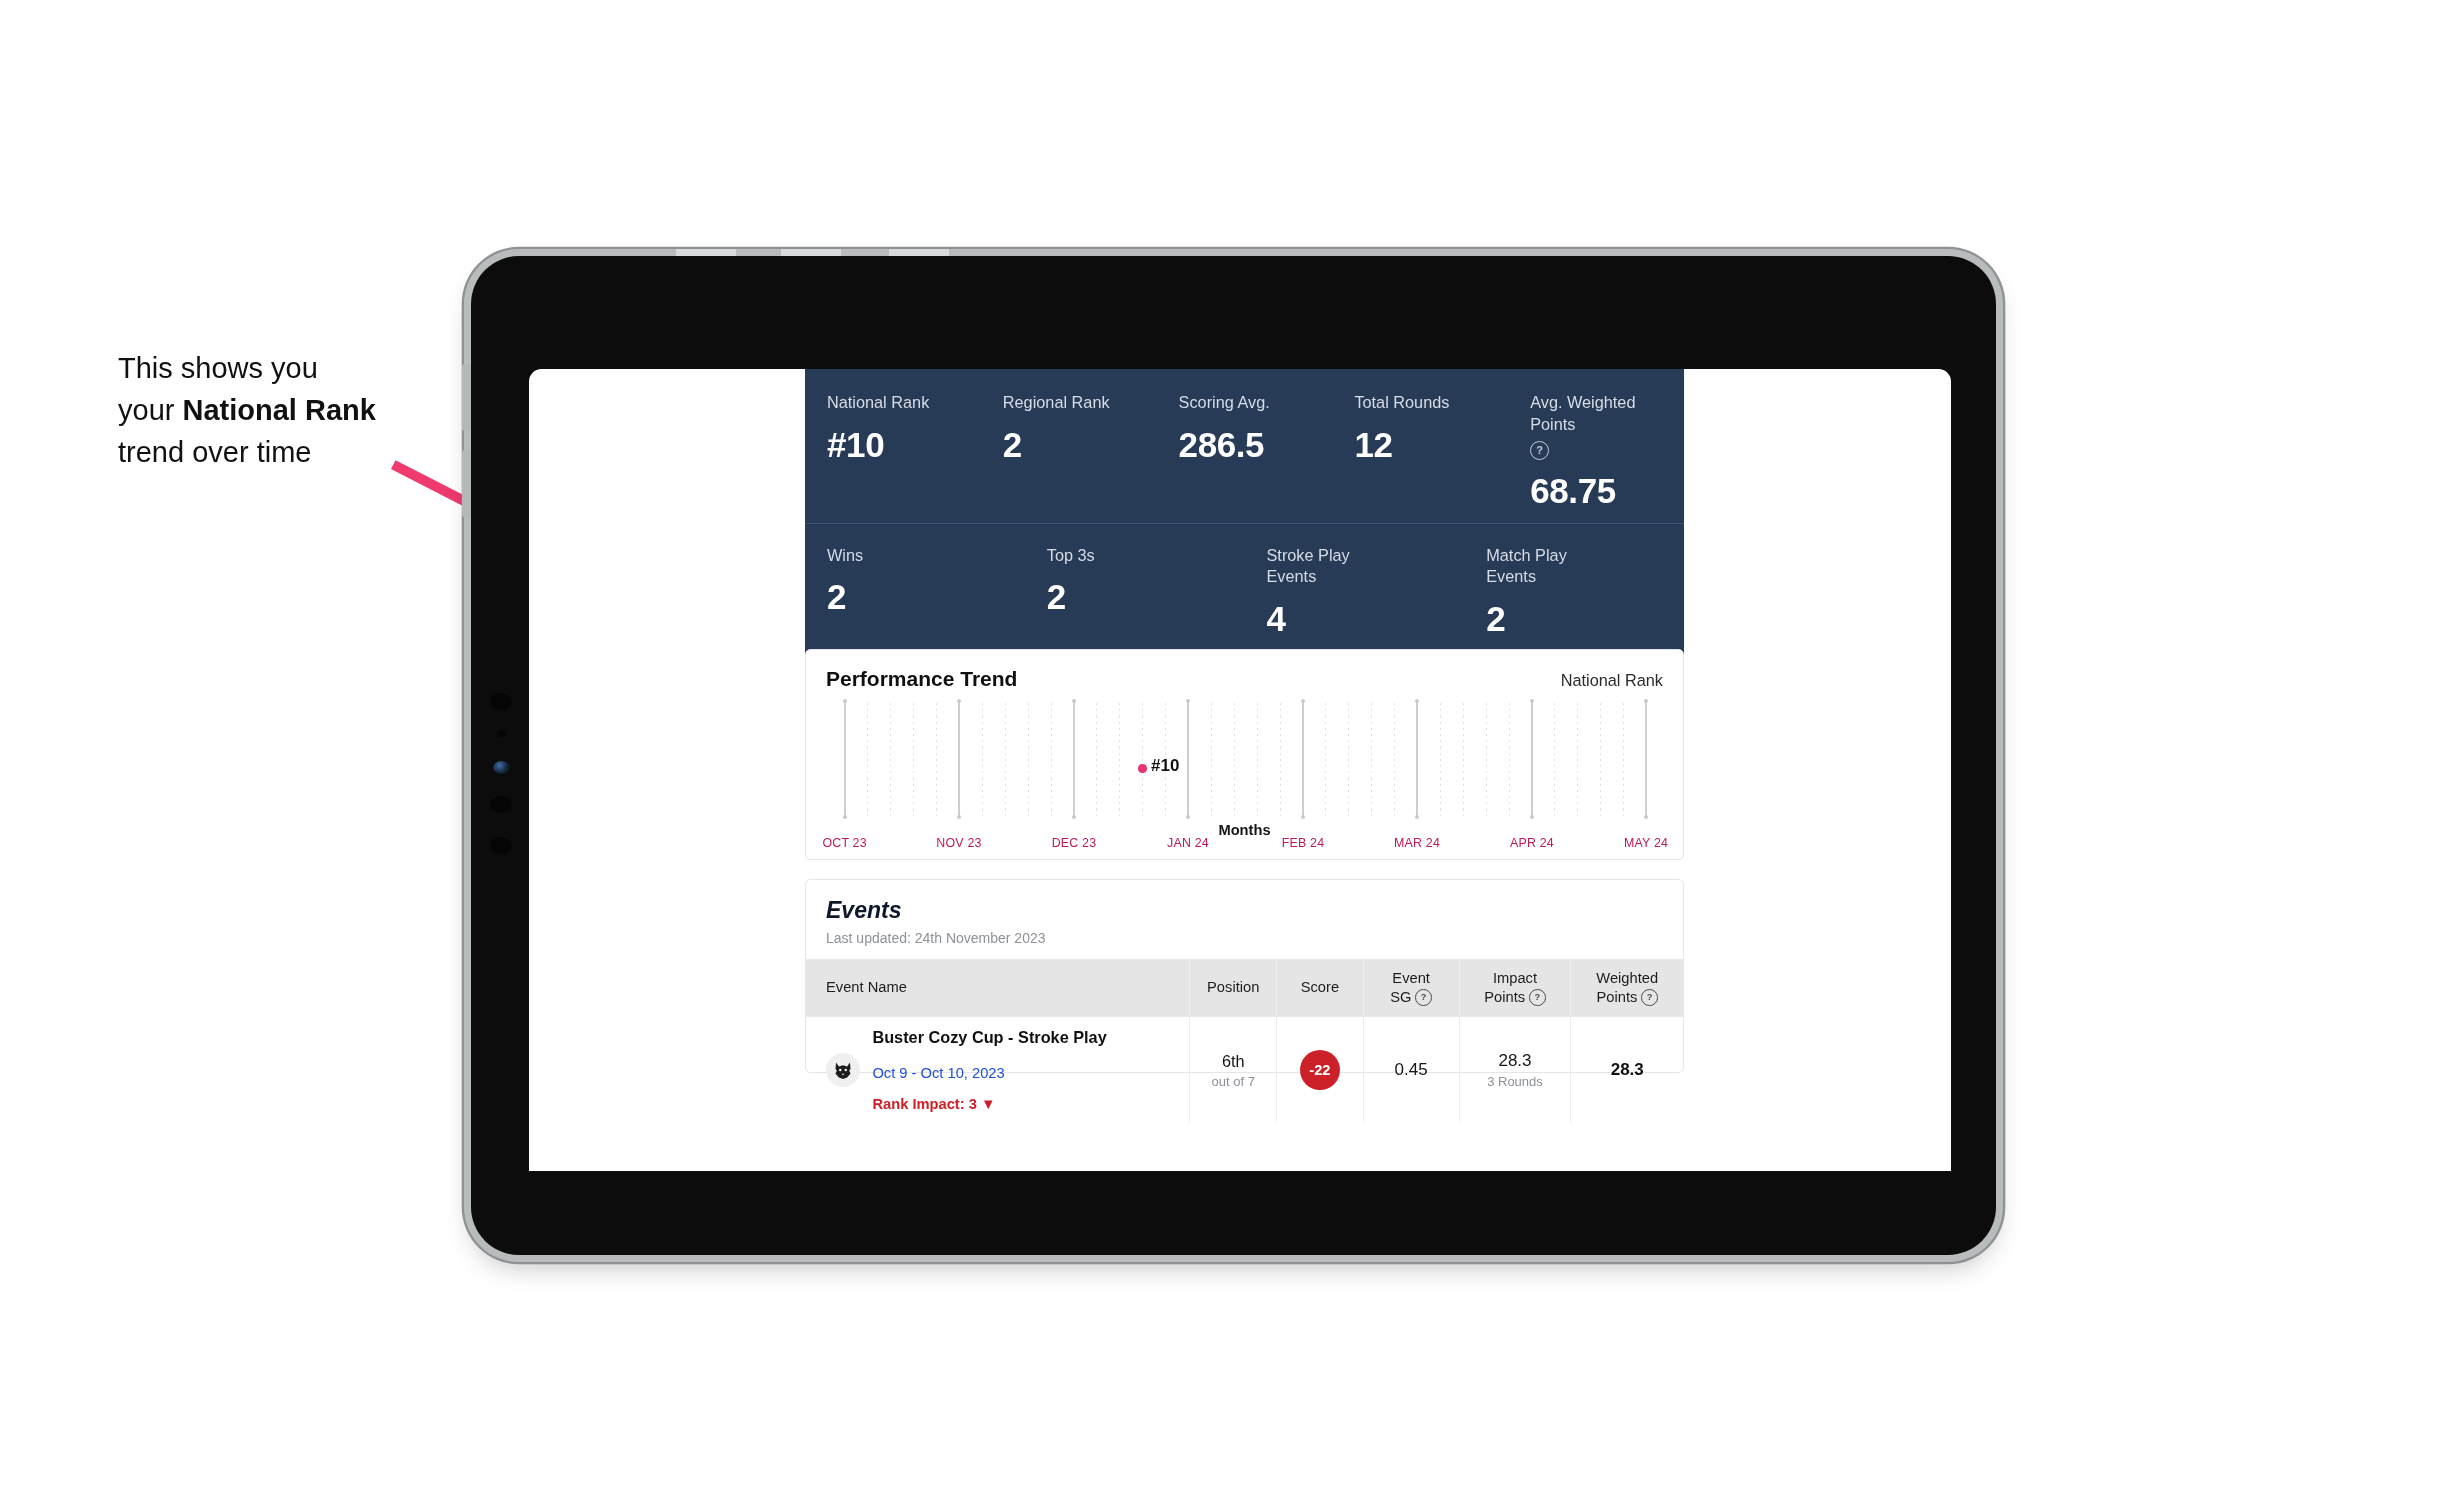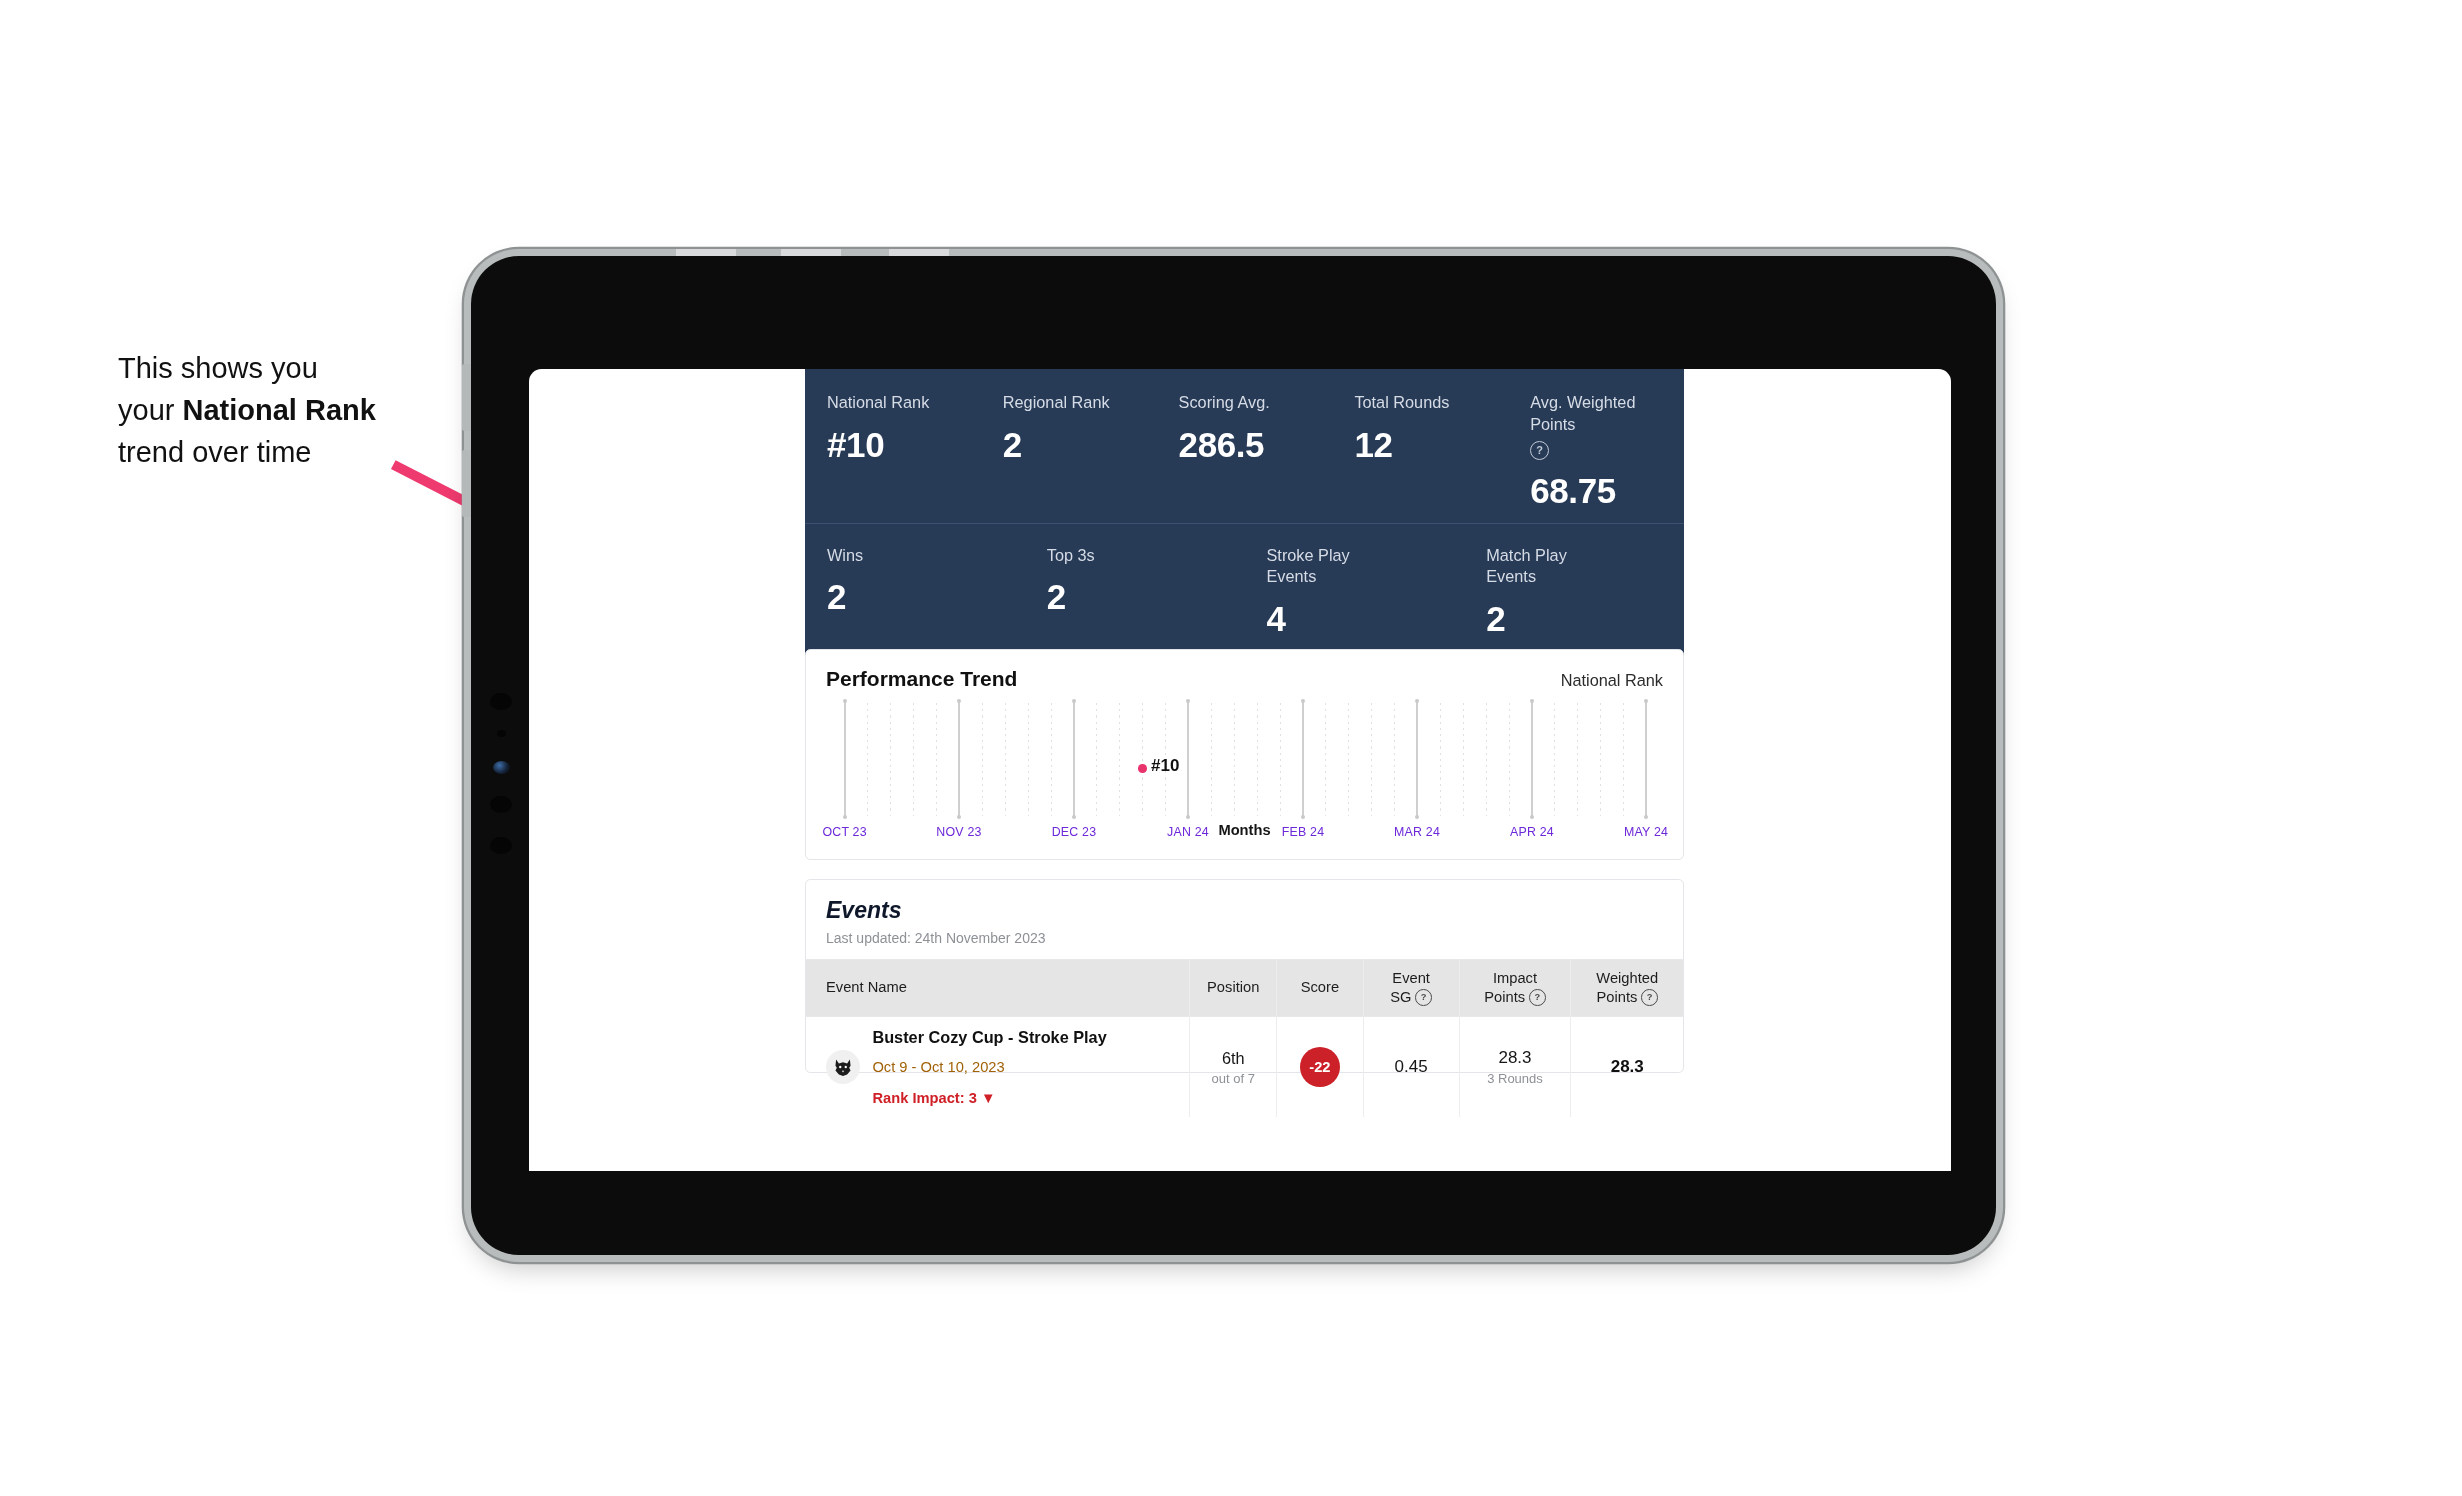--- a/index.html
+++ b/index.html
@@ -72,21 +72,21 @@
   .major-line::before,.major-line::after{
     content:"";position:absolute;left:-1.5px;width:4.6px;height:4.6px;border-radius:50%;background:#c9c9c9;
   }
   .major-line::before{top:-2.3px;}
   .major-line::after{bottom:-2.3px;}
   .minor-line{
     position:absolute;top:1.5px;width:0.8px;height:113px;
     background:repeating-linear-gradient(to bottom,#e1e1e1 0 2.3px,transparent 2.3px 6.2px);
   }
   .tick-label{
-    position:absolute;top:124px;font-size:12.4px;color:#6d28d9;
+    position:absolute;top:135px;font-size:12.4px;color:#be185d;
     transform:translateX(-50%);white-space:nowrap;letter-spacing:0.2px;
   }
   #dot{position:absolute;width:8.5px;height:8.5px;border-radius:50%;background:#e8336d;}
   #dot-label{position:absolute;font-size:17px;font-weight:700;color:#111111;white-space:nowrap;}
   #x-axis-title{
     position:absolute;left:0;right:0;top:172px;text-align:center;
     font-size:14.7px;font-weight:700;color:#161616;
   }
 
   
@@ -106,21 +106,21 @@
   th .q-mark{border-color:#4a4a4a;color:#4a4a4a;width:14.7px;height:14.7px;font-size:9.3px;border-width:1.2px;}
   td{border-left:0.8px solid #ebedef;text-align:center;vertical-align:middle;padding:11px 3.1px;}
   td:first-child{text-align:left;border-left:none;padding-left:20px;}
 
   .ev-cell{display:flex;align-items:center;gap:12.4px;}
   #ev-logo{
     width:34px;height:34px;border-radius:50%;background:#f0f0f0;flex:0 0 34px;
     display:flex;align-items:center;justify-content:center;
   }
   .ev-name{font-size:16.3px;font-weight:700;color:#101010;}
-  .ev-date{font-size:14.7px;color:#a16207;margin-top:12px;}
+  .ev-date{font-size:14.7px;color:#1d4ed8;margin-top:18px;}
   .ev-rank{font-size:14.7px;color:#1a1a1a;margin-top:15px;}
   .ev-rank span{color:#cf2027;font-weight:700;}
 
   .pos-main{font-size:16.3px;color:#161616;}
   .pos-sub{font-size:13px;color:#8d9196;margin-top:3.1px;}
   #score-badge{
     width:40px;height:40px;border-radius:50%;background:#cc2128;
     display:inline-flex;align-items:center;justify-content:center;
     color:#ffffff;font-size:14.7px;font-weight:700;
   }

